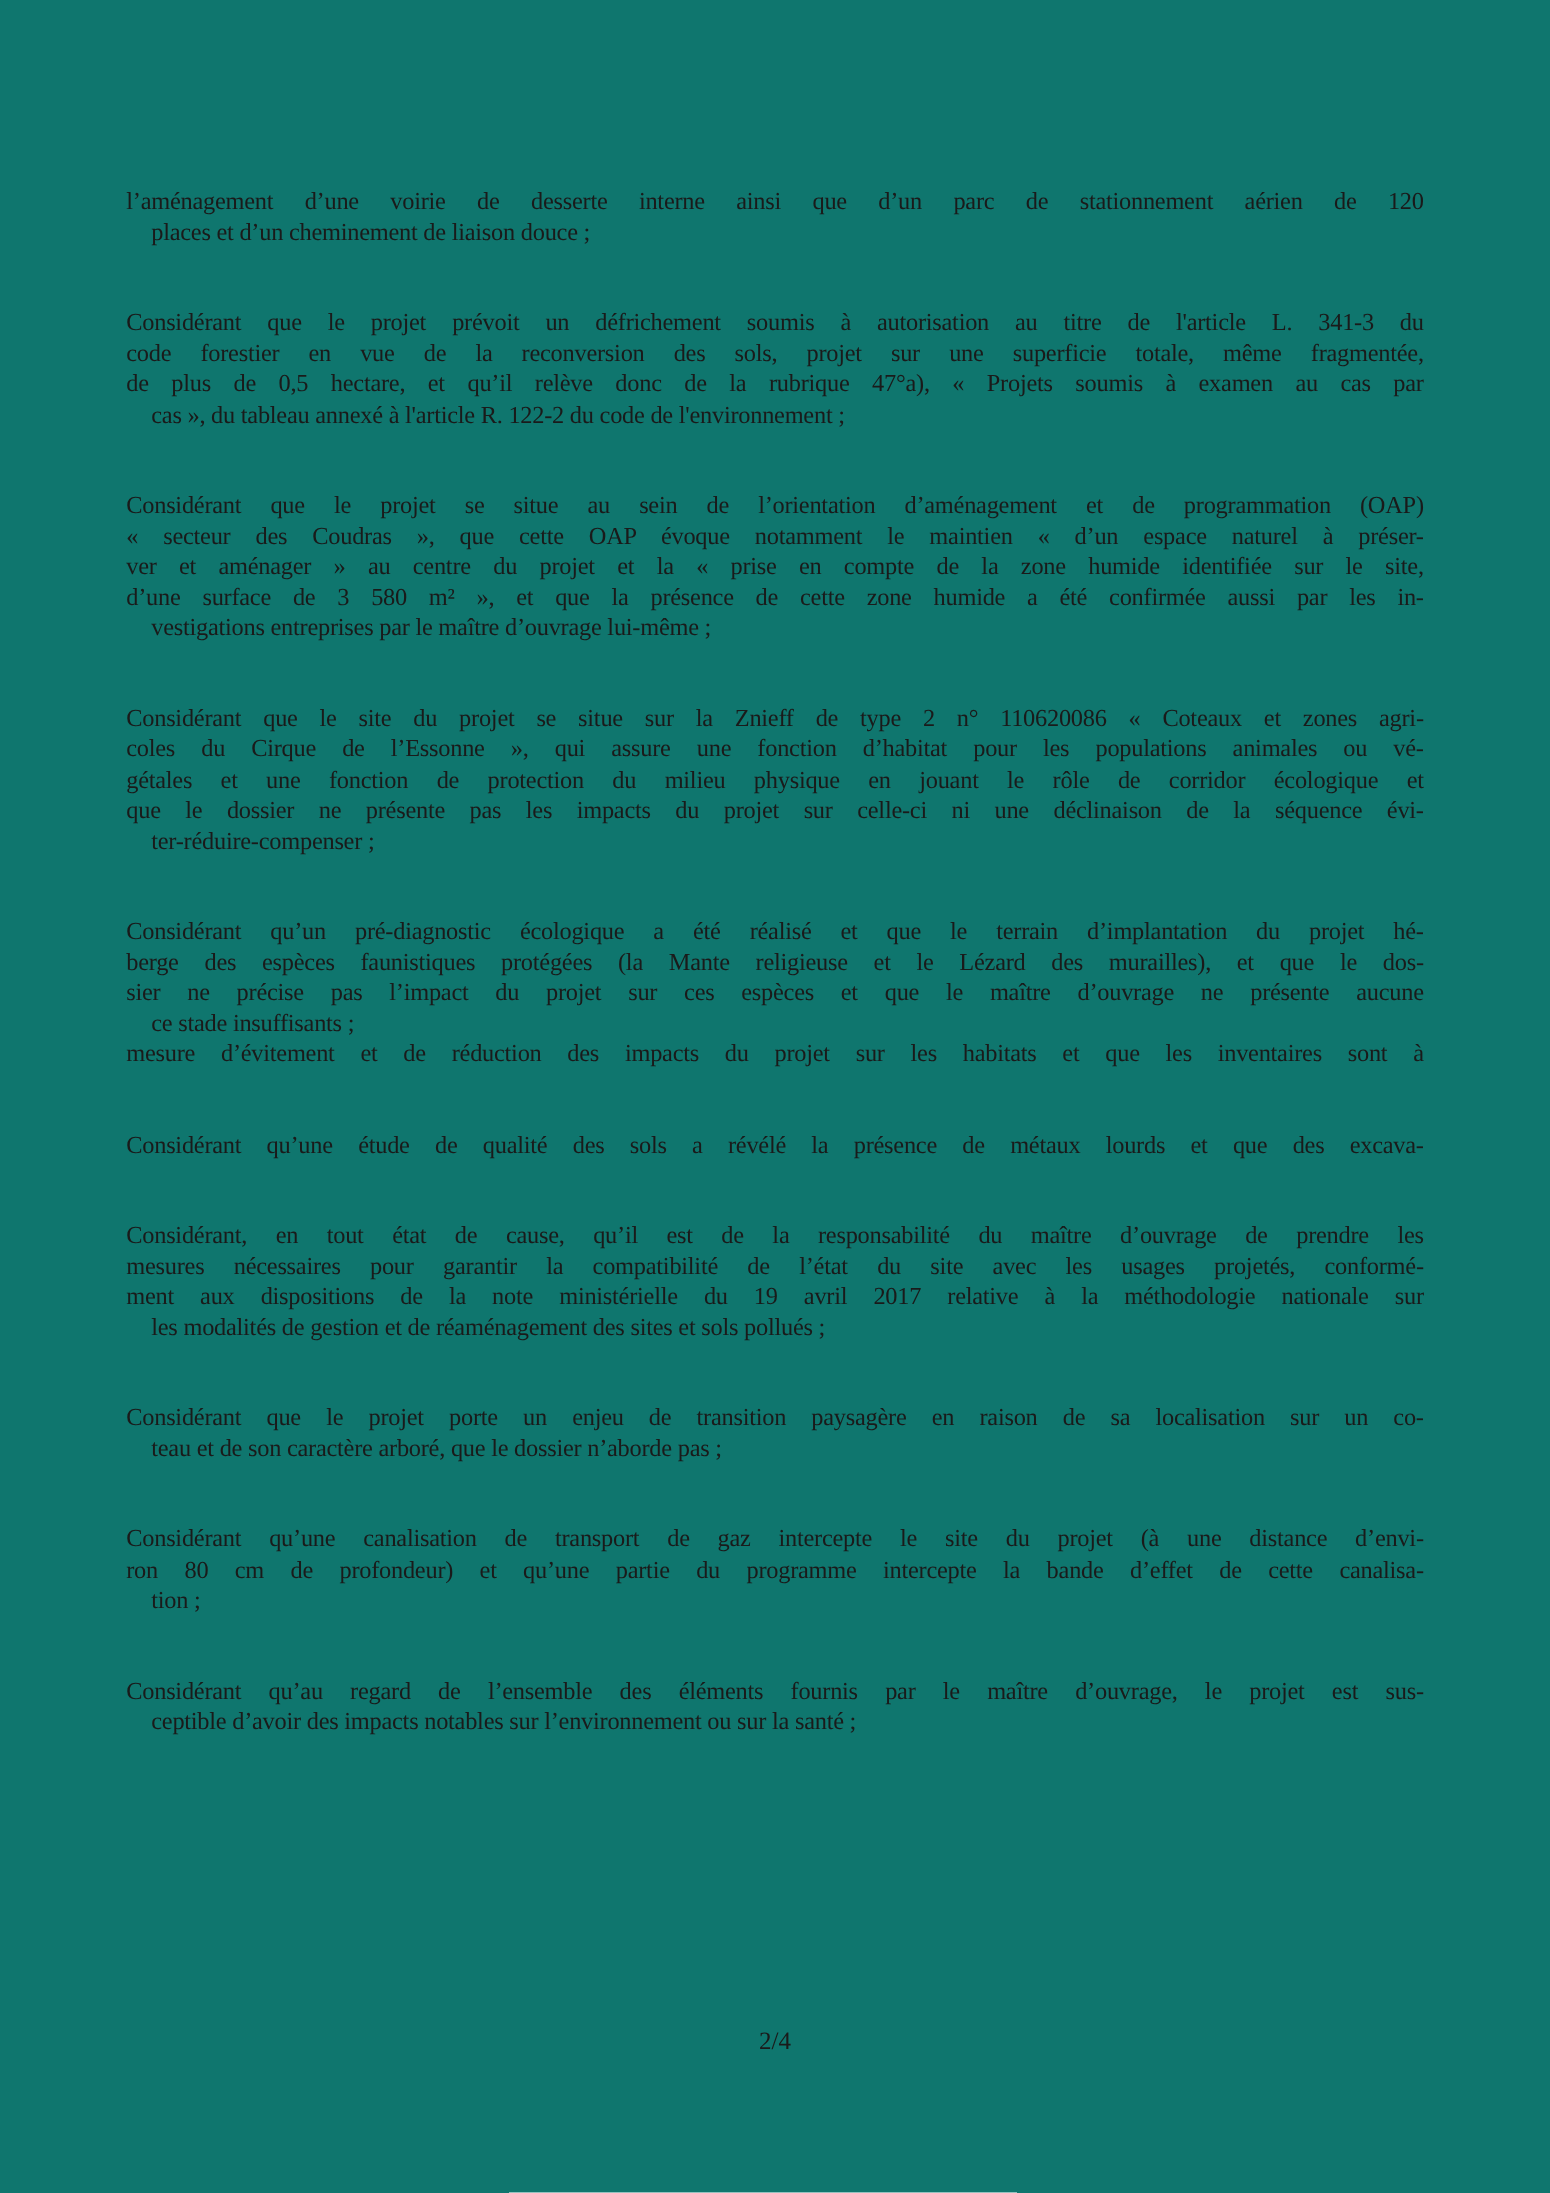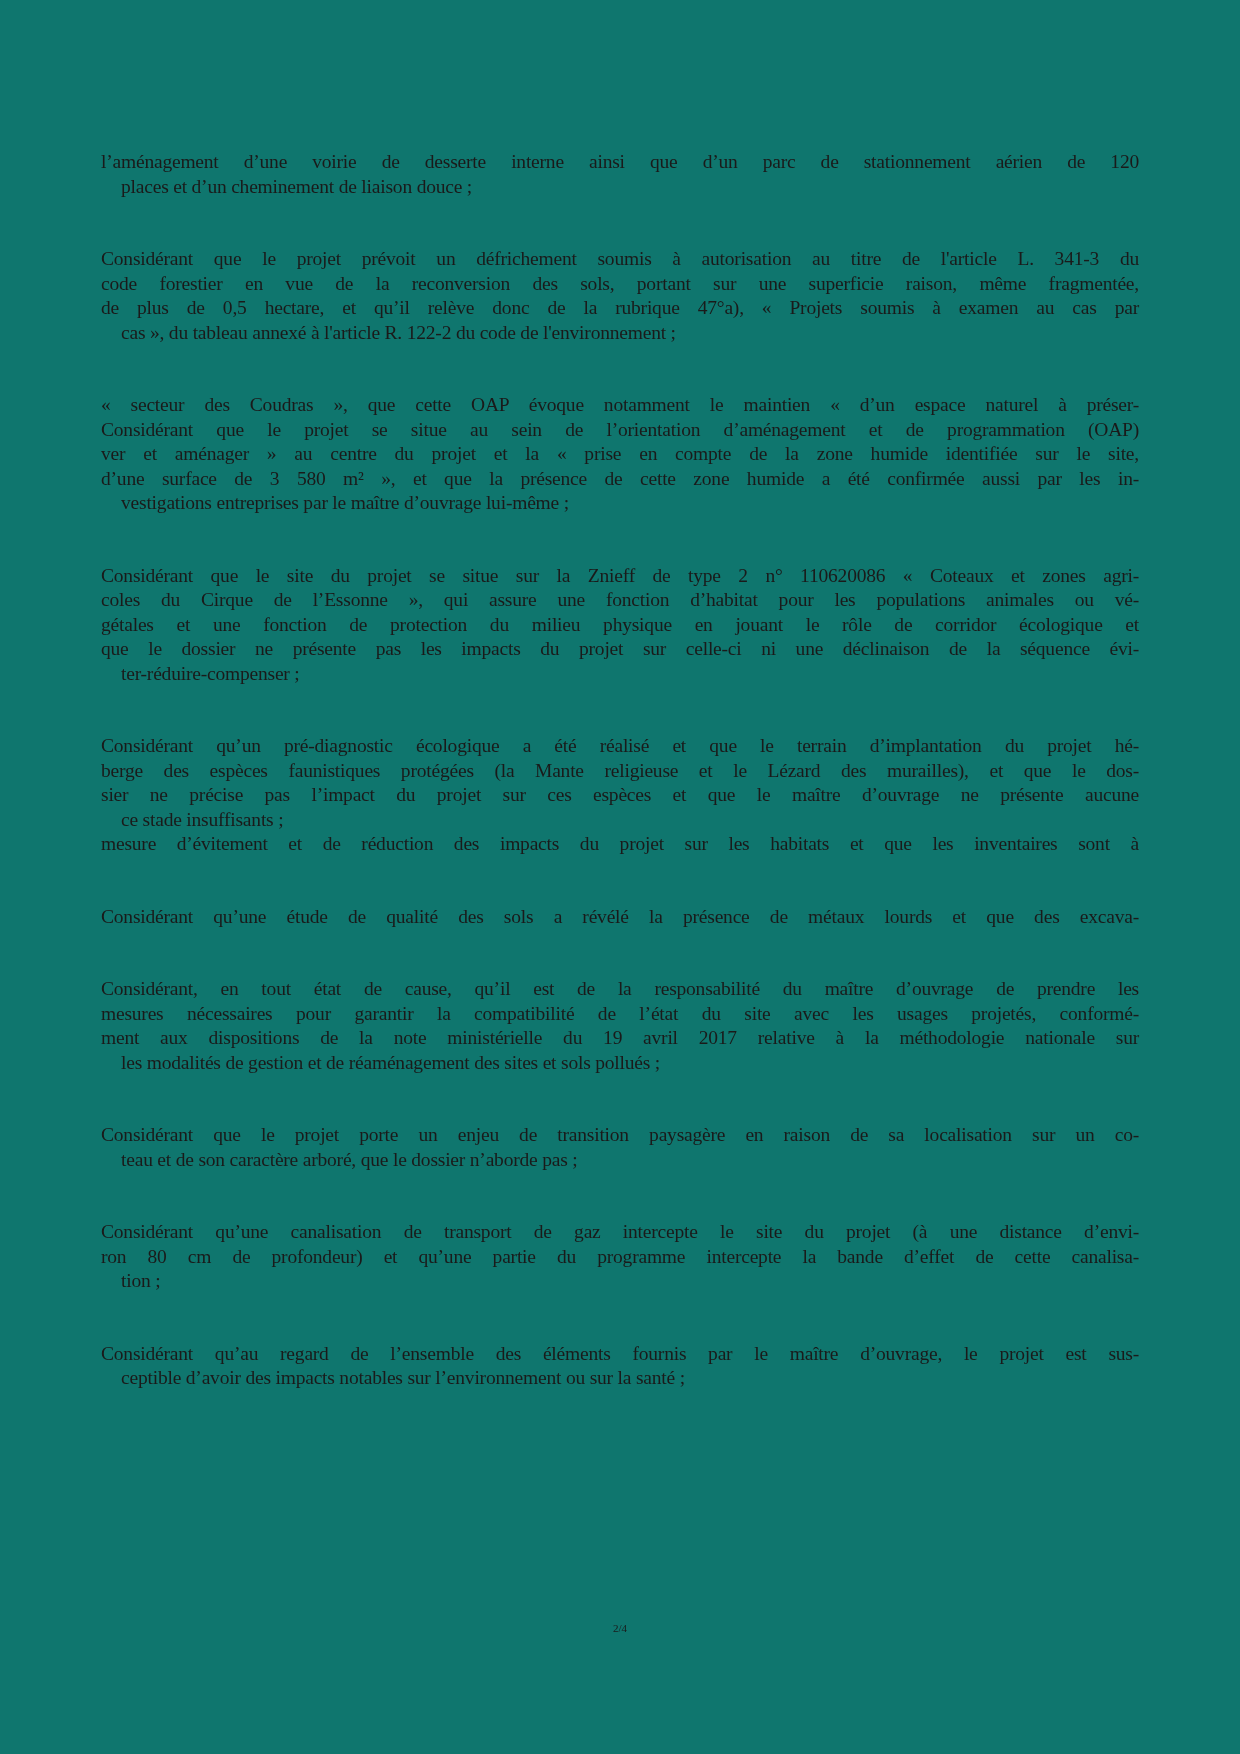--- a/index.html
+++ b/index.html
@@ -16,46 +16,46 @@
   .para {
     font-size: 19.5px; line-height: 24.5px; letter-spacing: -0.2px;
     margin: 0; text-align: justify;
     font-stretch: condensed;
   }
   .line { display: block; white-space: nowrap; text-align: justify; text-align-last: justify; }
   .line.last { text-align-last: left; margin-left: 20px; }
   .gap { height: 48px; }
   .footer {
     position: absolute; top: 1622px; left: 0; width: 1240px; text-align: center;
-    font-size: 11px; color: #1a1a1a;
+    font-size: 20px; color: #1a1a1a;
   }
 </style>
 </head>
 <body>
 
 <div class="page">
   <div class="content">
 
     <p class="para">
       <span class="line">l’aménagement d’une voirie de desserte interne ainsi que d’un parc de stationnement aérien de 120</span>
       <span class="line last">places et d’un cheminement de liaison douce ;</span>
     </p>
     <div class="gap"></div>
 
     <p class="para">
       <span class="line">Considérant que le projet prévoit un défrichement soumis à autorisation au titre de l'article L. 341-3 du</span>
-      <span class="line">code forestier en vue de la reconversion des sols, portant sur une superficie raison, même fragmentée,</span>
+      <span class="line">code forestier en vue de la reconversion des sols, projet sur une superficie totale, même fragmentée,</span>
       <span class="line">de plus de 0,5 hectare, et qu’il relève donc de la rubrique 47°a), « Projets soumis à examen au cas par</span>
       <span class="line last">cas », du tableau annexé à l'article R. 122-2 du code de l'environnement ;</span>
     </p>
     <div class="gap"></div>
 
     <p class="para">
+      <span class="line">Considérant que le projet se situe au sein de l’orientation d’aménagement et de programmation (OAP)</span>
       <span class="line">« secteur des Coudras », que cette OAP évoque notamment le maintien « d’un espace naturel à préser-</span>
-      <span class="line">Considérant que le projet se situe au sein de l’orientation d’aménagement et de programmation (OAP)</span>
       <span class="line">ver et aménager » au centre du projet et la « prise en compte de la zone humide identifiée sur le site,</span>
       <span class="line">d’une surface de 3 580 m² », et que la présence de cette zone humide a été confirmée aussi par les in-</span>
       <span class="line last">vestigations entreprises par le maître d’ouvrage lui-même ;</span>
     </p>
     <div class="gap"></div>
 
     <p class="para">
       <span class="line">Considérant que le site du projet se situe sur la Znieff de type 2 n° 110620086 « Coteaux et zones agri-</span>
       <span class="line">coles du Cirque de l’Essonne », qui assure une fonction d’habitat pour les populations animales ou vé-</span>
       <span class="line">gétales et une fonction de protection du milieu physique en jouant le rôle de corridor écologique et</span>

